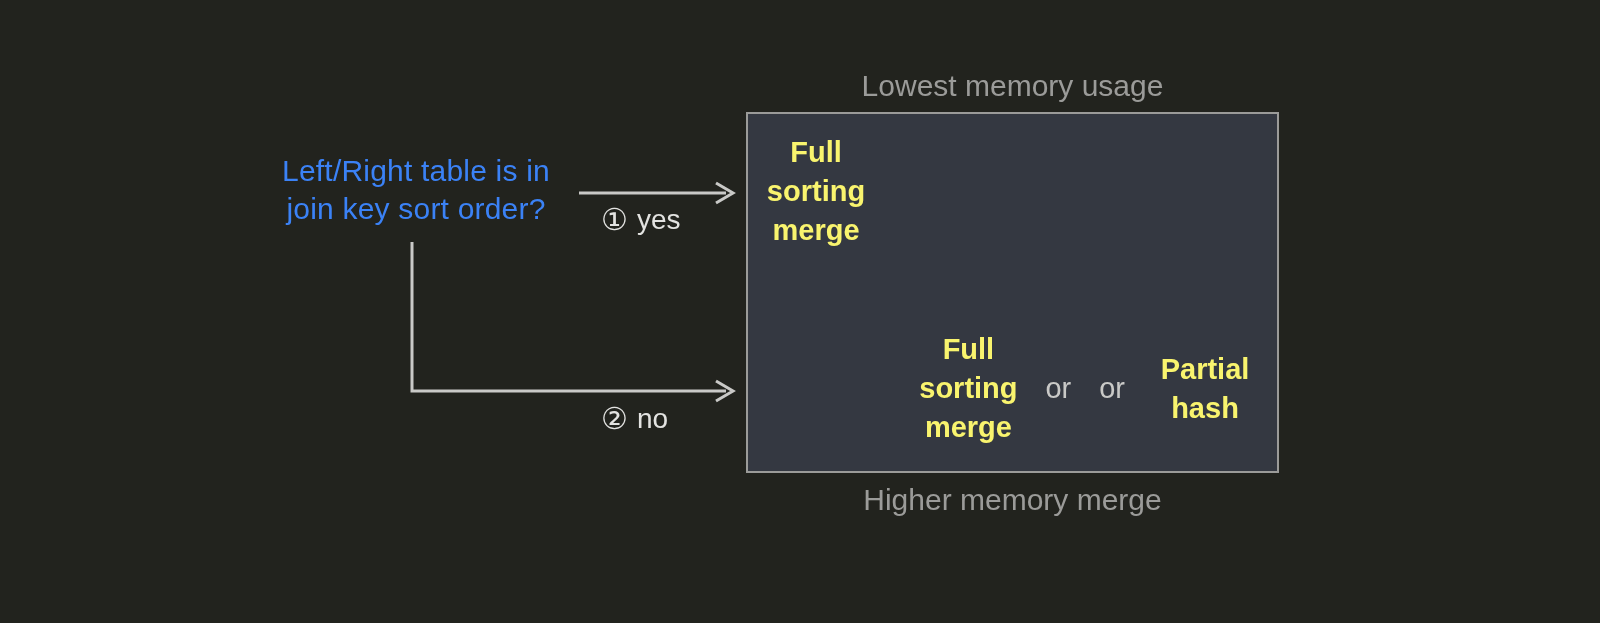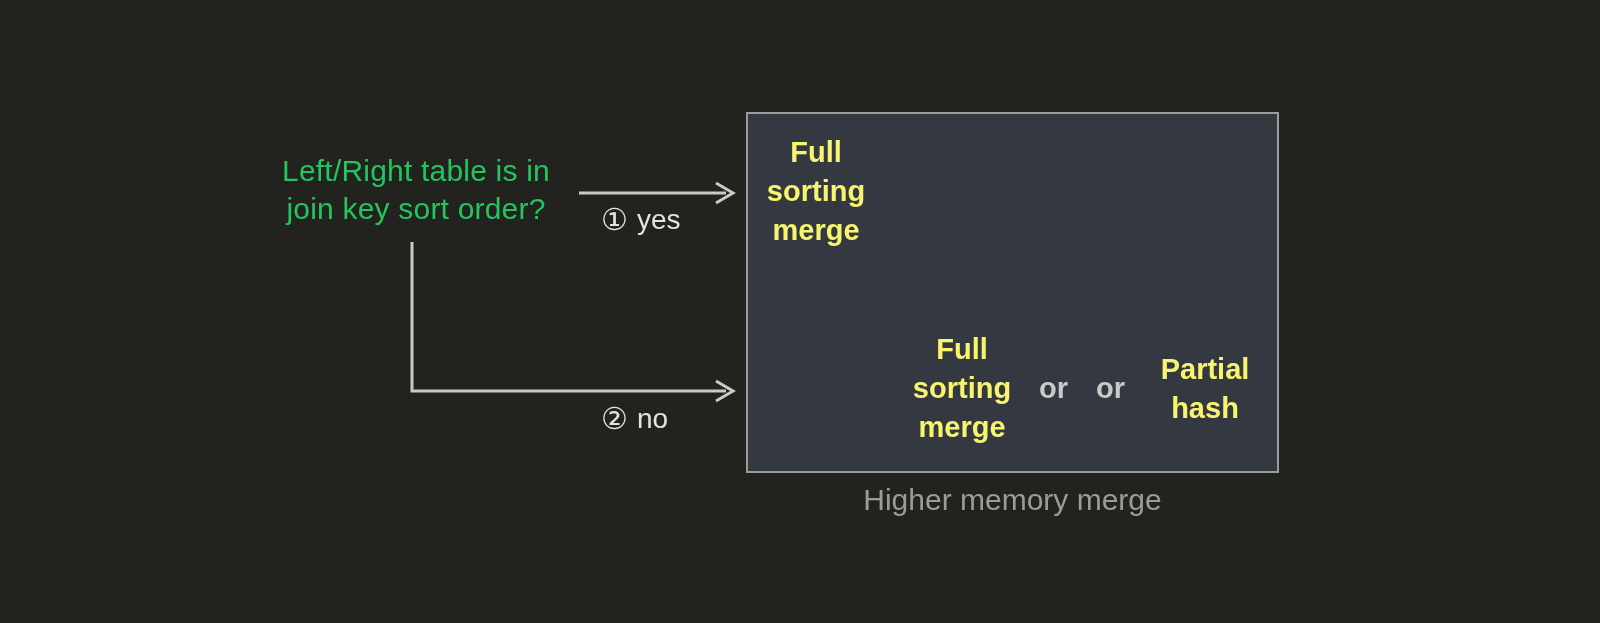--- a/index.html
+++ b/index.html
@@ -16,21 +16,21 @@
     overflow: hidden;
   }
 
   
   .question {
     position: absolute;
     left: 246px;
     top: 152px;
     width: 340px;
     text-align: center;
-    color: #22c55e;
+    color: #3b82f6;
     font-size: 30px;
     line-height: 38px;
     letter-spacing: 0.2px;
     white-space: pre-line;
   }
 
   
   #wires {
     position: absolute;
     left: 0;
@@ -97,21 +97,21 @@
   .option {
     color: #f9f46e;
     font-weight: bold;
     font-size: 29px;
     line-height: 39px;
     text-align: center;
     white-space: pre-line;
   }
   .sep {
     color: #c9c9c7;
-    font-weight: bold;
+    font-weight: normal;
     font-size: 29px;
     line-height: 39px;
     padding: 0 14px;
     white-space: nowrap;
   }
   #row-sorted .option { width: 120px; }
   #row-unsorted .option { width: 126px; }
   #row-unsorted .option.wide { width: 132px; }
 </style>
 </head>
@@ -133,20 +133,21 @@
 
   <div class="branch-label" id="branch-yes">
     <span class="num">①</span>
     <span>yes</span>
   </div>
   <div class="branch-label" id="branch-no">
     <span class="num">②</span>
     <span>no</span>
   </div>
 
+  <div class="caption" id="caption-top">Lowest memory usage</div>
   <div class="caption" id="caption-bottom">Higher memory merge</div>
 
   <div id="result-box"></div>
 
   <div class="option-row" id="row-sorted">
     <span class="option">Full
 sorting
 merge</span>
   </div>
 

